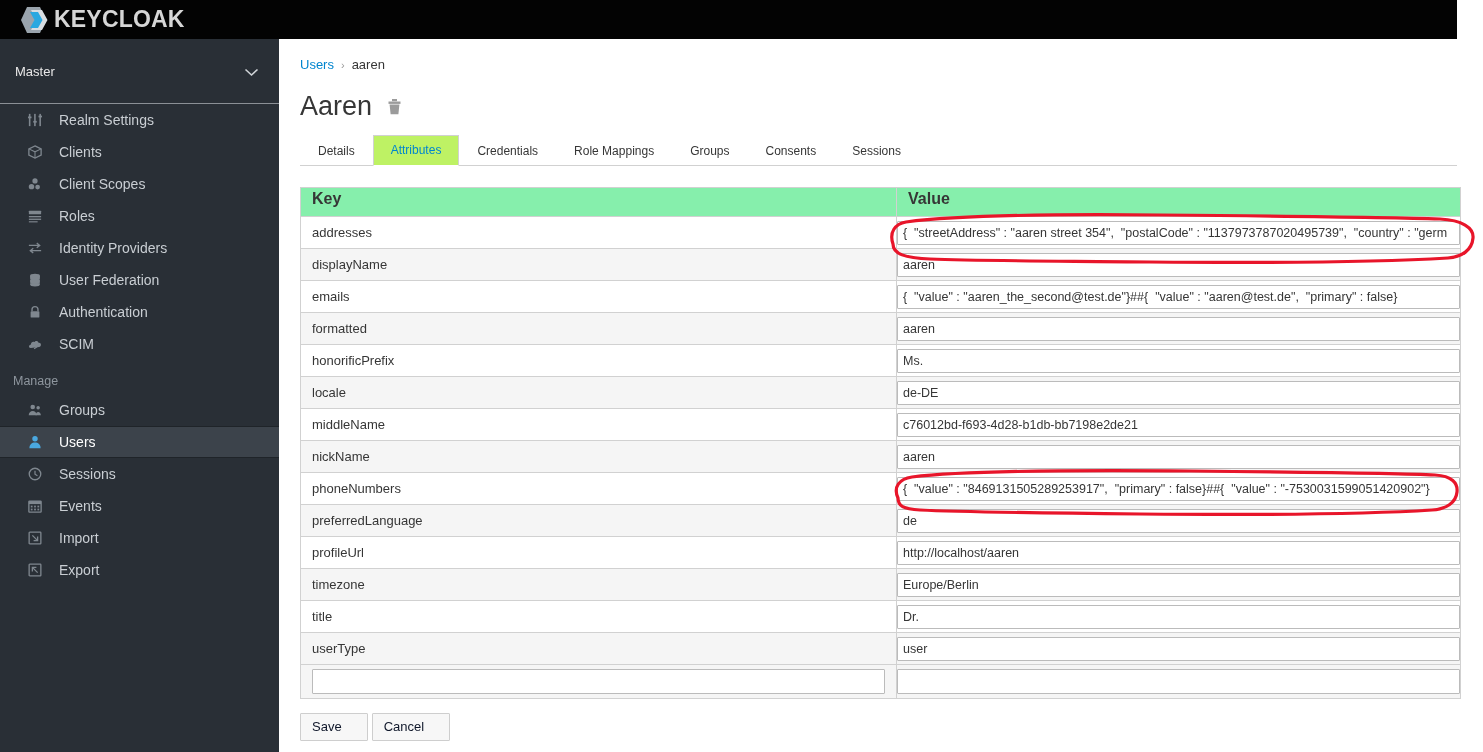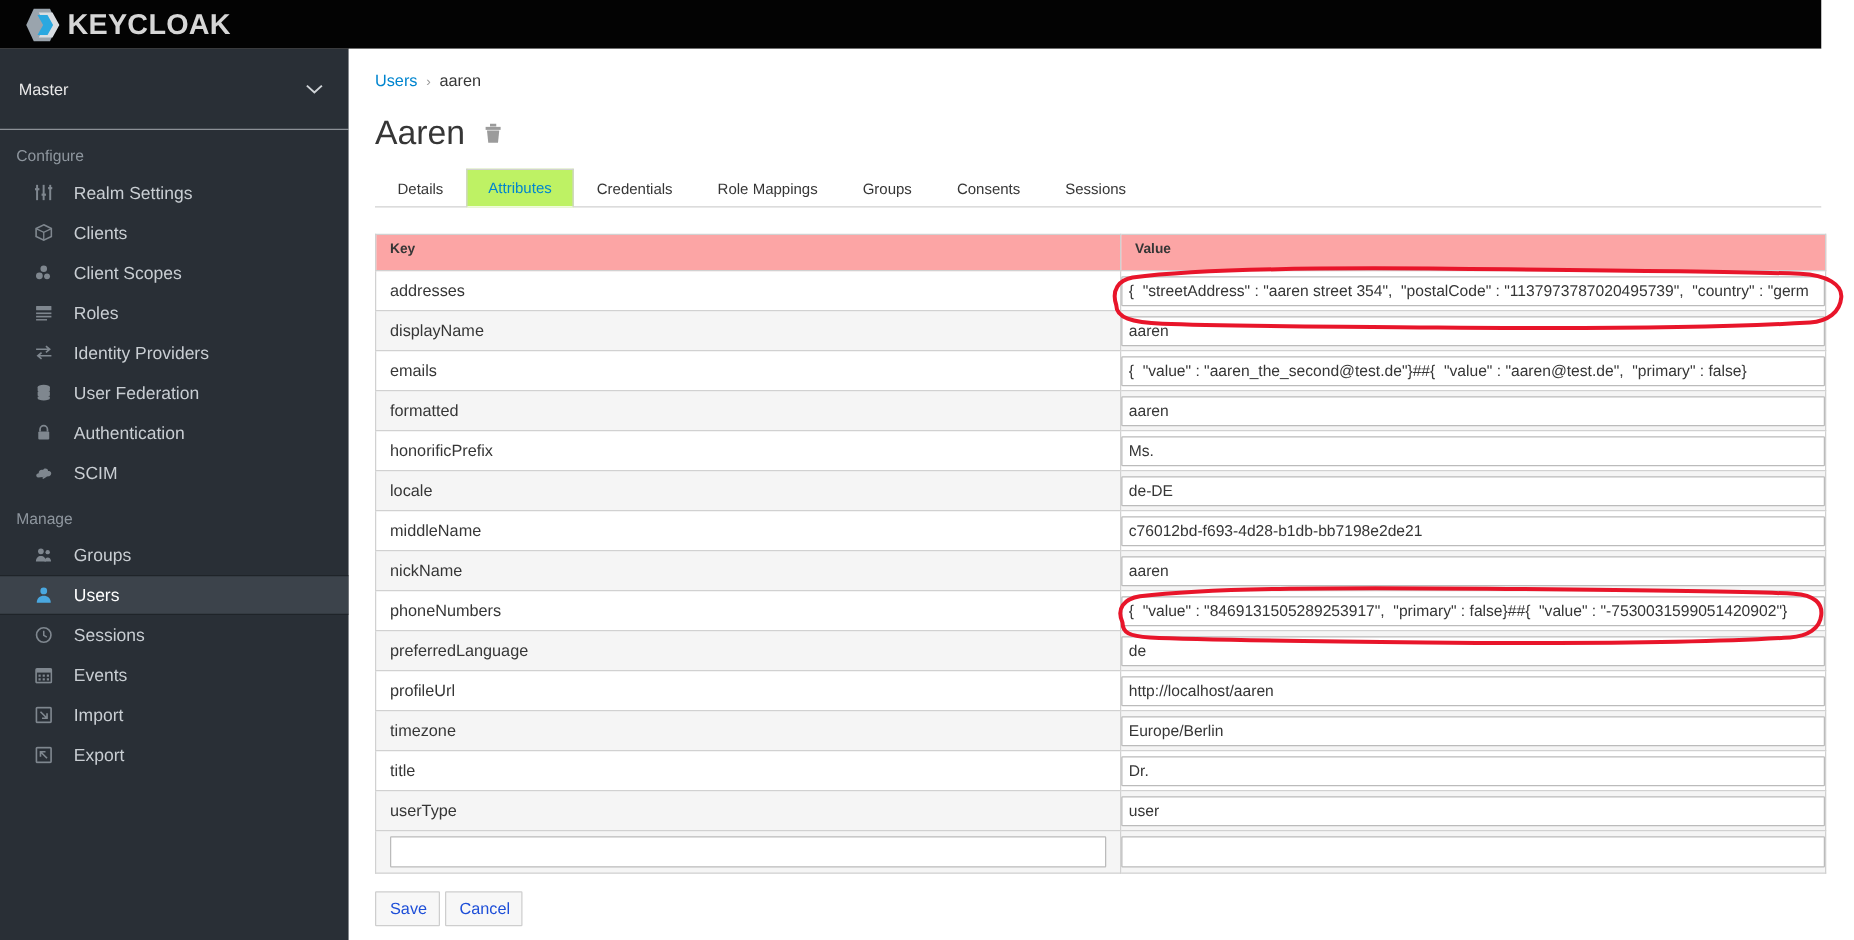--- a/index.html
+++ b/index.html
@@ -98,22 +98,22 @@
 
   
   .attr-table {
     margin:21px 0 0 21px;
     width:1160px;
     border-collapse:collapse;
     table-layout:fixed;
     font-size:13px;
   }
   .attr-table th {
-    background:#fca5a5; text-align:left; font-weight:bold;
-    color:#363636; font-size:11px;
+    background:#86efac; text-align:left; font-weight:bold;
+    color:#363636; font-size:16px;
     padding:0 0 6px 11px; height:29px;
     border:1px solid #d1d1d1;
   }
   .attr-table td {
     border:1px solid #d1d1d1;
     padding:0;
     height:32px;
     vertical-align:middle;
   }
   .attr-table tr.odd td { background:#ffffff; }
@@ -133,22 +133,22 @@
   col.col-val { width:564px; }
 
   .new-row td { background:#f5f5f5 !important; height:34px; }
   .new-row .val-input { height:25px; }
   .new-row .k-cell { padding-left:11px; padding-right:11px; }
 
   
   .btn-row { margin:14px 0 0 21px; display:flex; gap:4px; }
   .btn {
     background:#f7f7f7; border:1px solid #cecece;
-    color:#1d4ed8; font-size:13px;
-    padding:4px 9px 5px 11px; cursor:pointer;
+    color:#0f172a; font-size:13px;
+    padding:4px 25px 5px 11px; cursor:pointer;
     border-radius:1px;
     font-family:"Liberation Sans", sans-serif;
     line-height:17px;
   }
 
   
   .annot { position:absolute; left:0; top:0; width:1483px; height:752px; pointer-events:none; }
 </style>
 </head>
 <body>
@@ -171,21 +171,20 @@
   <div class="sidebar">
     <div class="realm-select">
       <span class="realm-name">Master</span>
       <span class="chevron">
         <svg width="15" height="9" viewBox="0 0 15 9">
             <path d="M1.5 1.5 L7.5 7 L13.5 1.5" stroke="#cfd3d7" stroke-width="1.6" fill="none"></path>
           </svg>
       </span>
     </div>
     <div id="nav-root">
-        <div class="nav-group-label">Configure</div>
         <div class="nav-item">
           <span class="nav-ico">
             <svg width="14" height="14" viewBox="0 0 16 16" fill="#7f878f">
               <rect x="1" y="1" width="1.8" height="14"></rect>
               <rect x="7" y="1" width="1.8" height="14"></rect>
               <rect x="13" y="1" width="1.8" height="14"></rect>
               <rect x="0" y="4" width="4" height="2"></rect>
               <rect x="6" y="9" width="4" height="2"></rect>
               <rect x="12" y="3" width="4" height="2"></rect>
             </svg>

